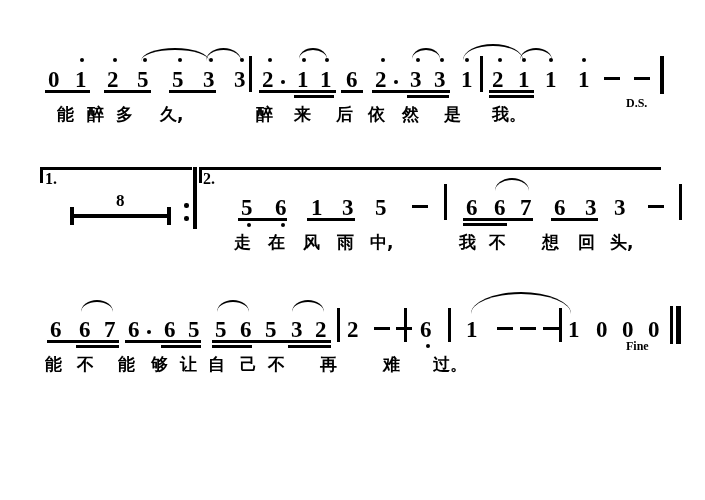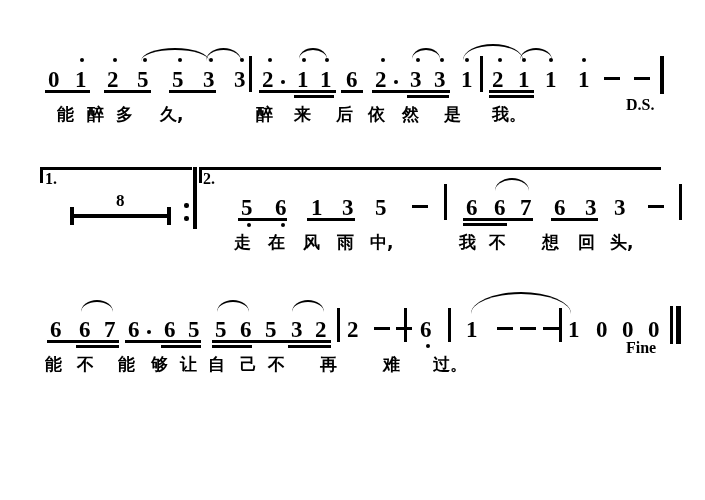--- a/index.html
+++ b/index.html
@@ -112,21 +112,21 @@
     line-height: 1;
     white-space: nowrap;
   }
 
   
   .mark {
     position: absolute;
     font-family: "Liberation Serif", serif;
     font-weight: 700;
     font-style: normal;
-    font-size: 16px;
+    font-size: 12px;
     line-height: 1;
     white-space: nowrap;
   }
 
   
   .volta-line {
     position: absolute;
     height: 2.5px;
     background: #000;
   }

